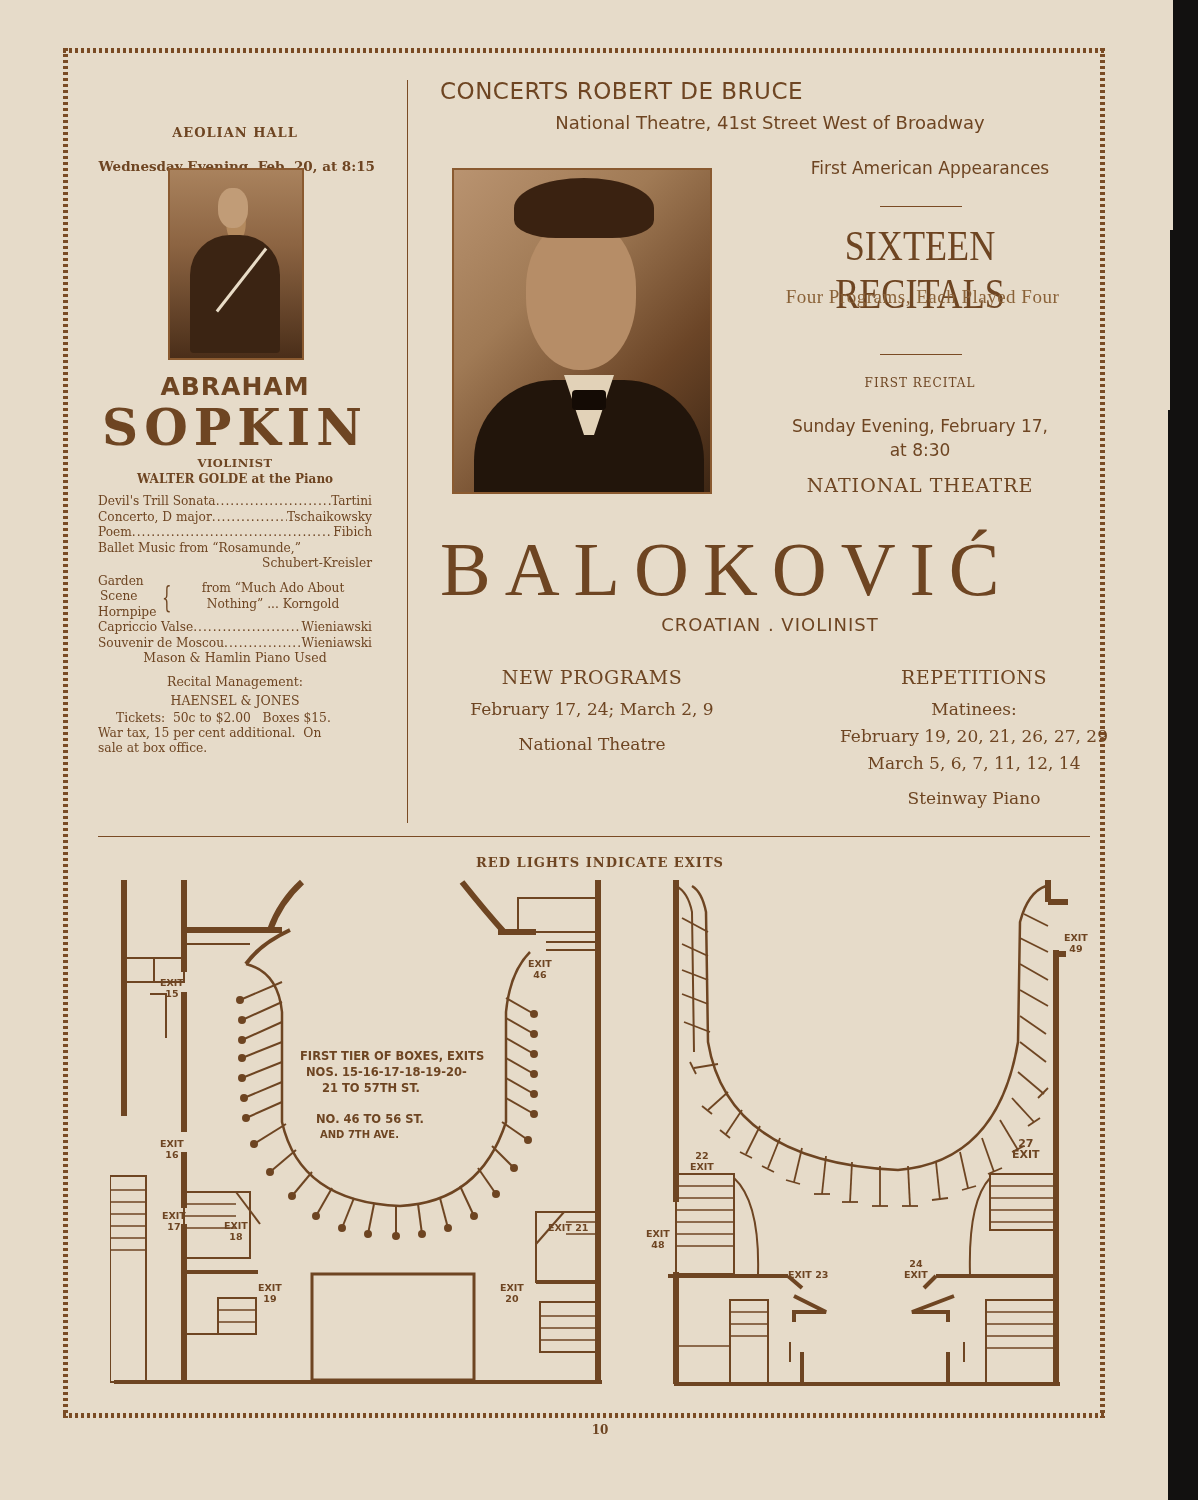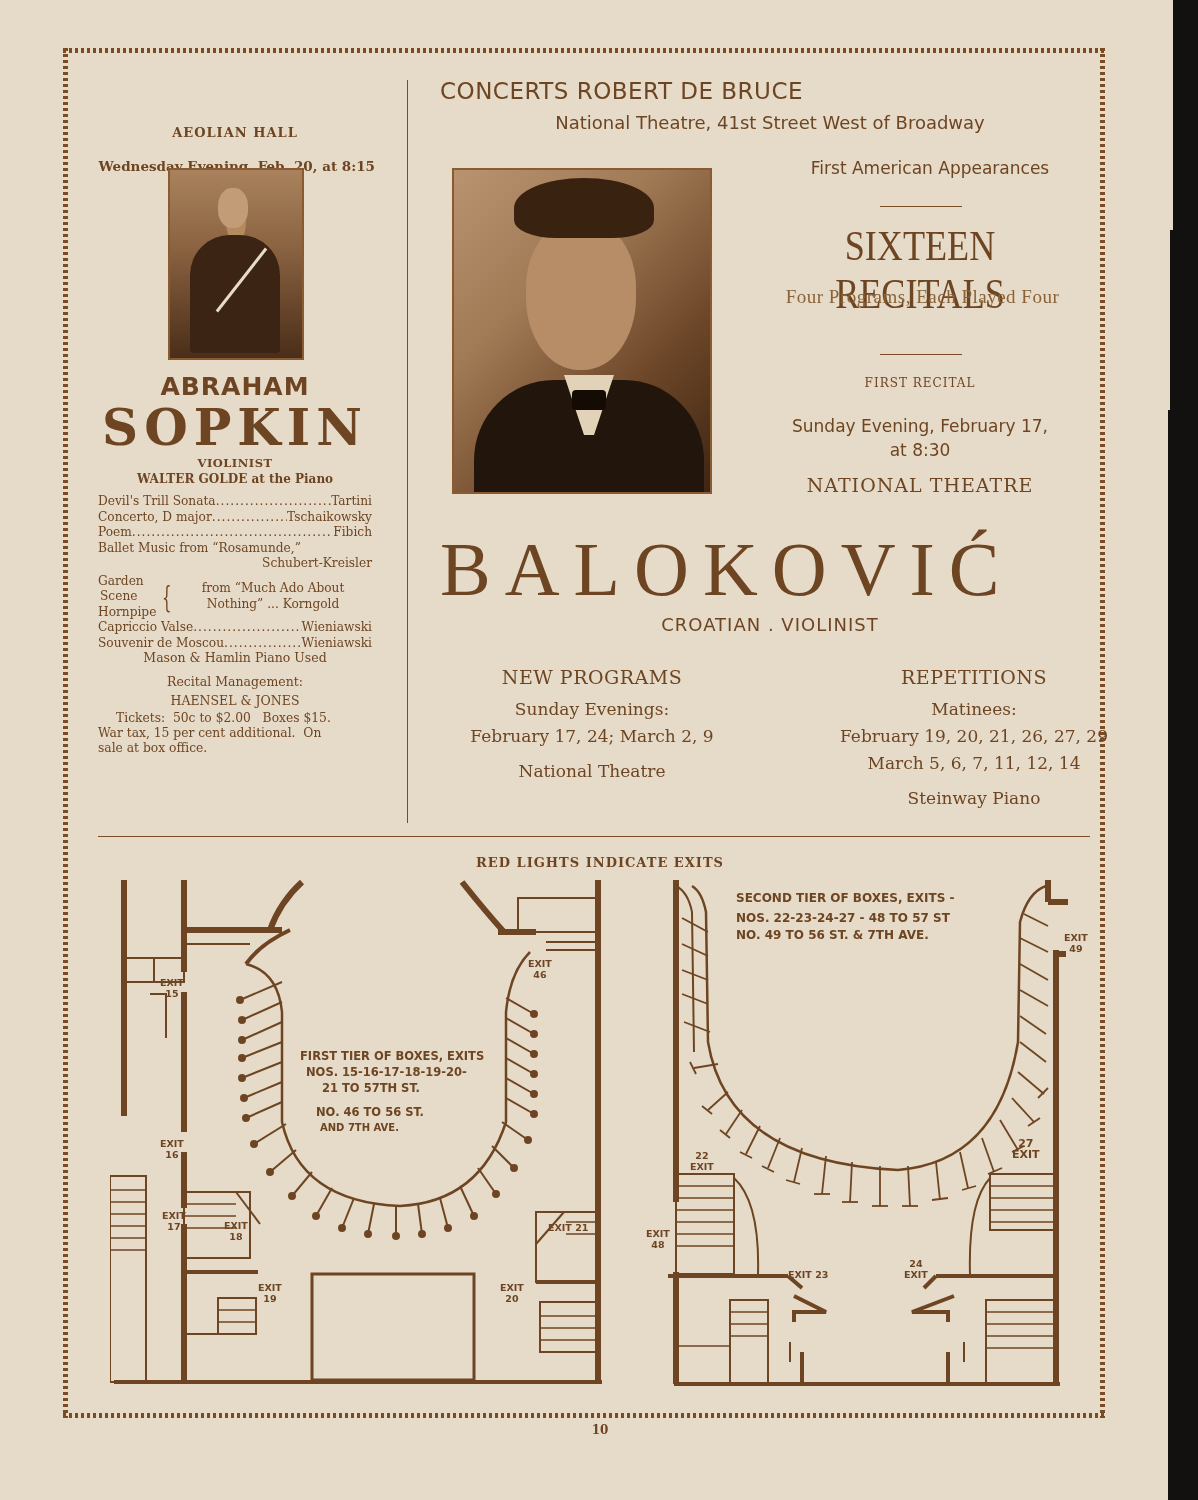--- a/index.html
+++ b/index.html
@@ -217,21 +217,20 @@
   <div>Sunday Evening, February 17,</div>
   <div>at 8:30</div>
 </div>
 <div class="r-nat-theatre">NATIONAL THEATRE</div>
 
 <div class="r-artist">BALOKOVIĆ</div>
 <div class="r-subtitle">CROATIAN . VIOLINIST</div>
 
 <div class="r-col" style="left:432px;top:666px;">
   <div class="head">NEW PROGRAMS</div>
-  <div class="line">Sunday Evenings:</div>
   <div class="line">February 17, 24; March 2, 9</div>
   <div class="gap"></div>
   <div class="line">National Theatre</div>
 </div>
 
 <div class="r-col" style="left:814px;top:666px;">
   <div class="head">REPETITIONS</div>
   <div class="line">Matinees:</div>
   <div class="line">February 19, 20, 21, 26, 27, 29</div>
   <div class="line">March 5, 6, 7, 11, 12, 14</div>
@@ -369,21 +368,21 @@
 19</div>
   <div class="exit-label" style="left:390px;top:410px;white-space:pre;">EXIT
 20</div>
   <div class="exit-label" style="left:438px;top:350px;white-space:pre;">EXIT 21</div>
   <div class="exit-label" style="left:418px;top:86px;white-space:pre;">EXIT
 46</div>
   <div class="plan-label" style="left:190px;top:176px;width:190px;font-size:11.5px;">
     <div>FIRST TIER OF BOXES, EXITS</div>
     <div style="padding-left:6px;">NOS. 15-16-17-18-19-20-</div>
     <div style="padding-left:22px;">21 TO 57TH ST.</div>
-    <div style="padding-left:16px;margin-top:8px;">NO. 46 TO 56 ST.</div>
+    <div style="padding-left:16px;margin-top:15px;">NO. 46 TO 56 ST.</div>
     <div style="padding-left:20px;font-size:10px;">AND 7TH AVE.</div>
   </div>
 </div>
 
 <div class="plan" style="left:668px;top:872px;">
   <svg width="440" height="520" viewBox="0 0 440 520">
     <g stroke="#6e4522" fill="none">
 
       <line x1="8" y1="8" x2="8" y2="330" stroke-width="6"></line>
       <line x1="8" y1="400" x2="8" y2="512" stroke-width="6"></line>
@@ -483,20 +482,15 @@
 EXIT</div>
   <div class="exit-label" style="left:120px;top:397px;white-space:pre;">EXIT 23</div>
   <div class="exit-label" style="left:236px;top:386px;white-space:pre;">24
 EXIT</div>
   <div class="exit-label" style="left:344px;top:266px;white-space:pre;font-size:11px;">27
 EXIT</div>
   <div class="exit-label" style="left:-22px;top:356px;white-space:pre;">EXIT
 48</div>
   <div class="exit-label" style="left:396px;top:60px;white-space:pre;">EXIT
 49</div>
-  <div class="plan-label" style="left:68px;top:16px;width:280px;font-size:12px;line-height:20px;">
-    <div>SECOND TIER OF BOXES, EXITS -</div>
-    <div>NOS. 22-23-24-27 - 48 TO 57 ST</div>
-    <div style="line-height:14px;">NO. 49 TO 56 ST. &amp; 7TH AVE.</div>
-  </div>
 </div>
 
 <div class="page-number">10</div>
 
 </body></html>

